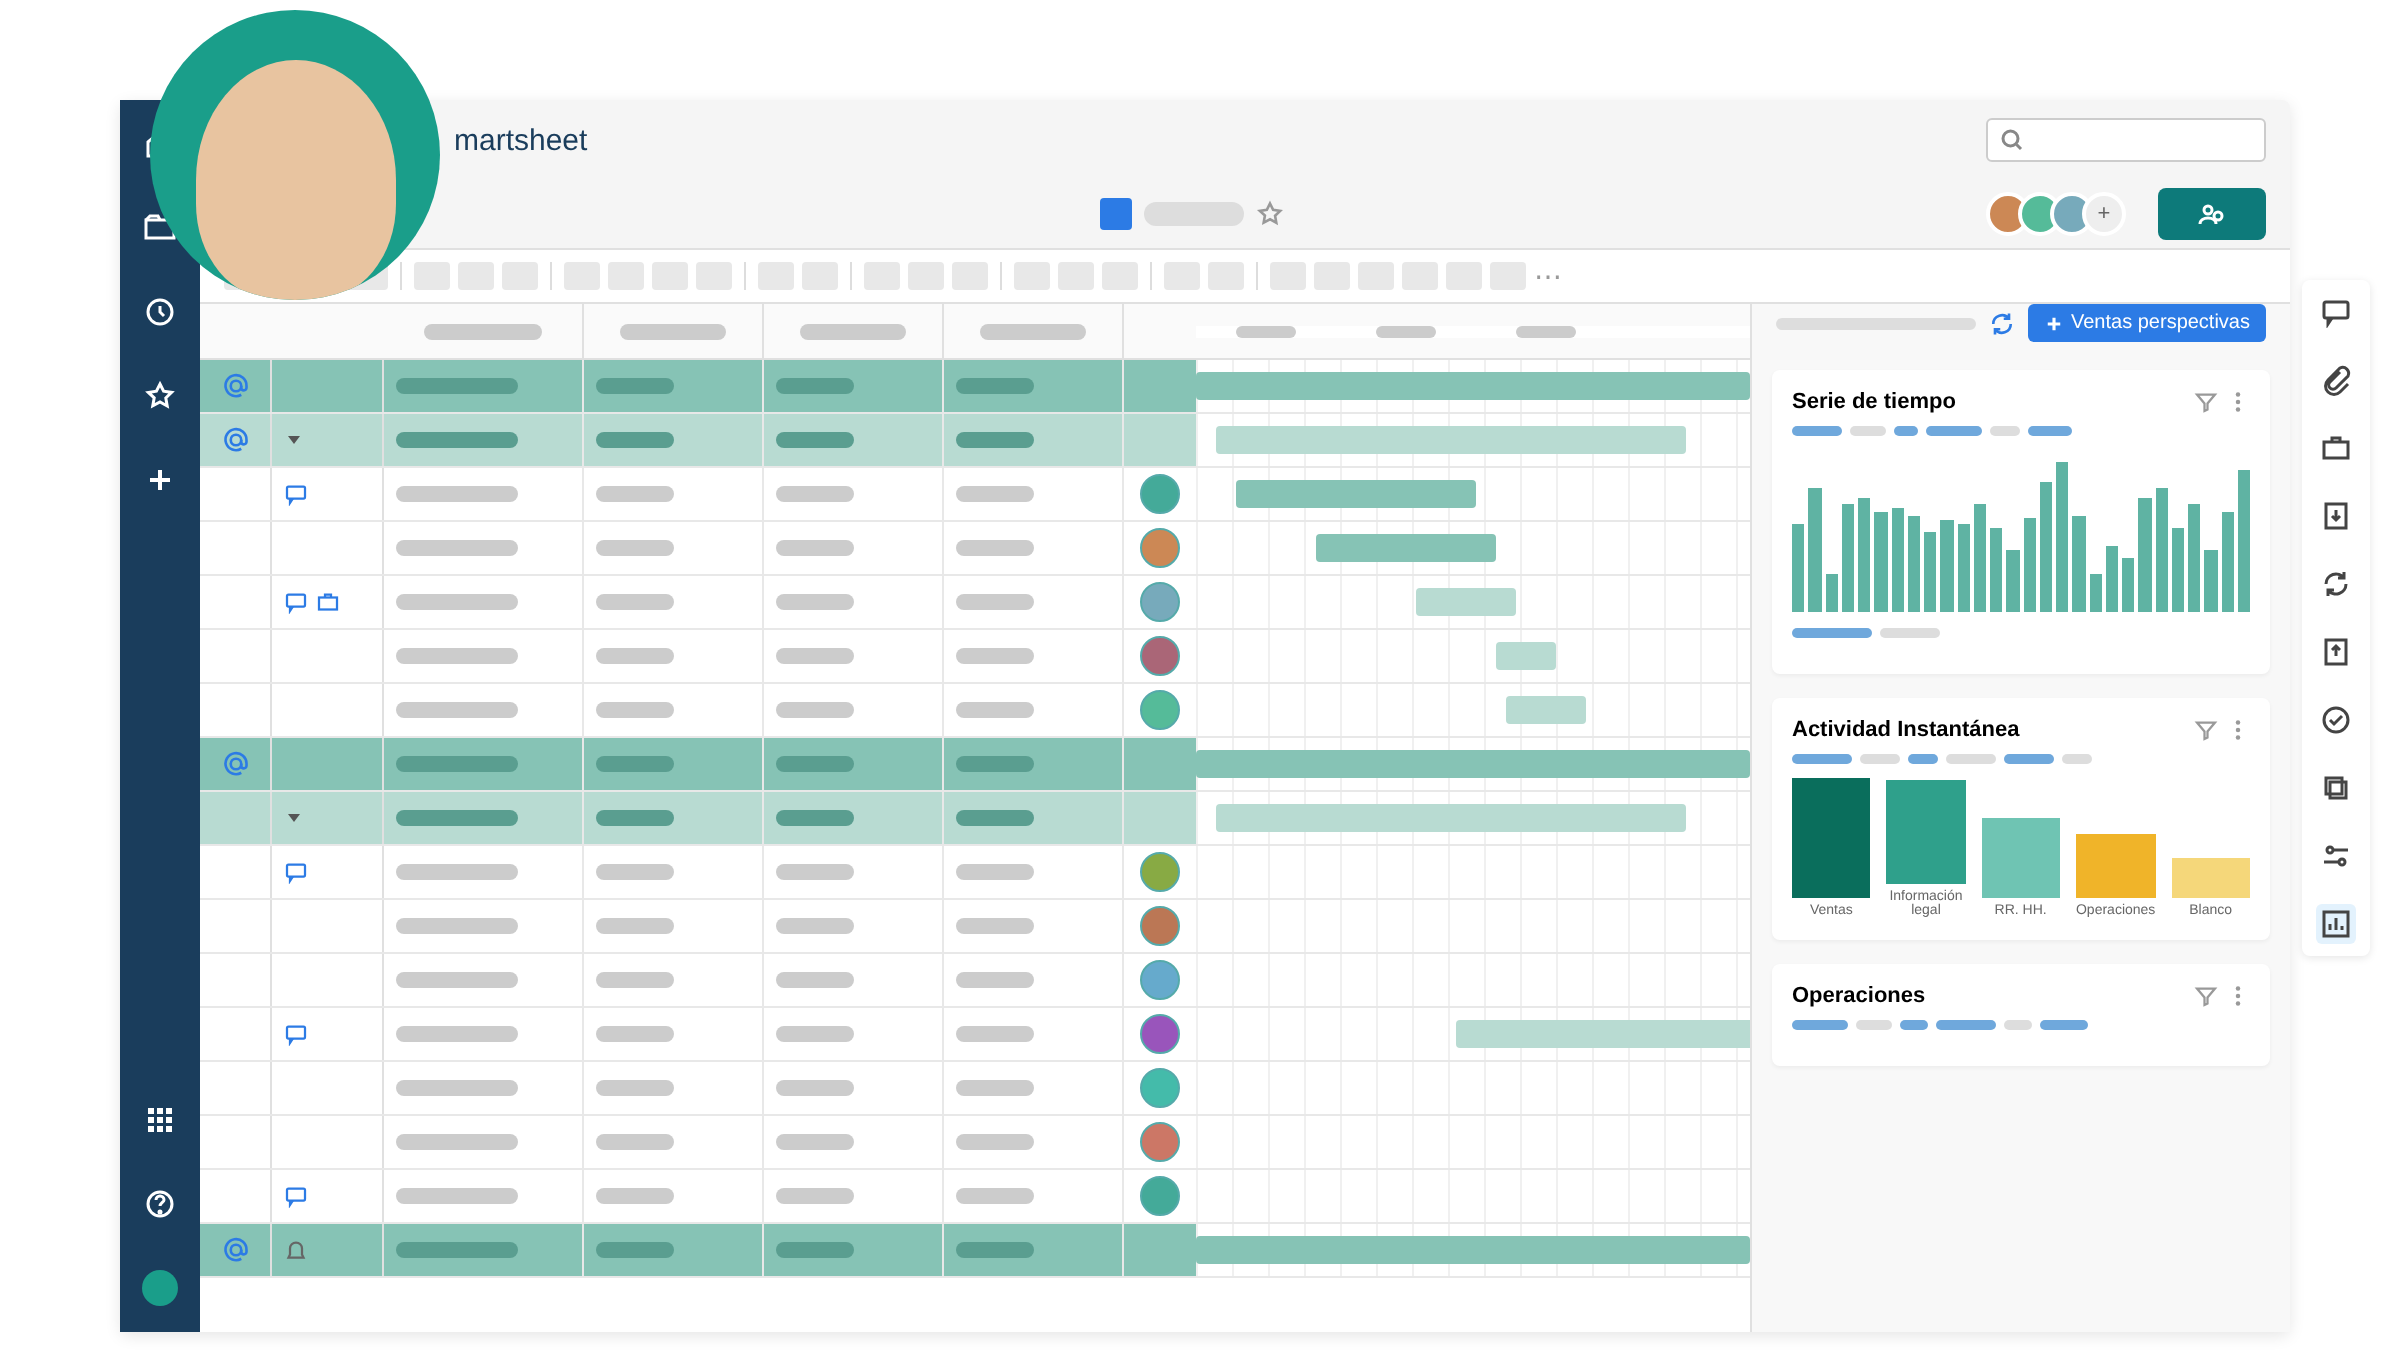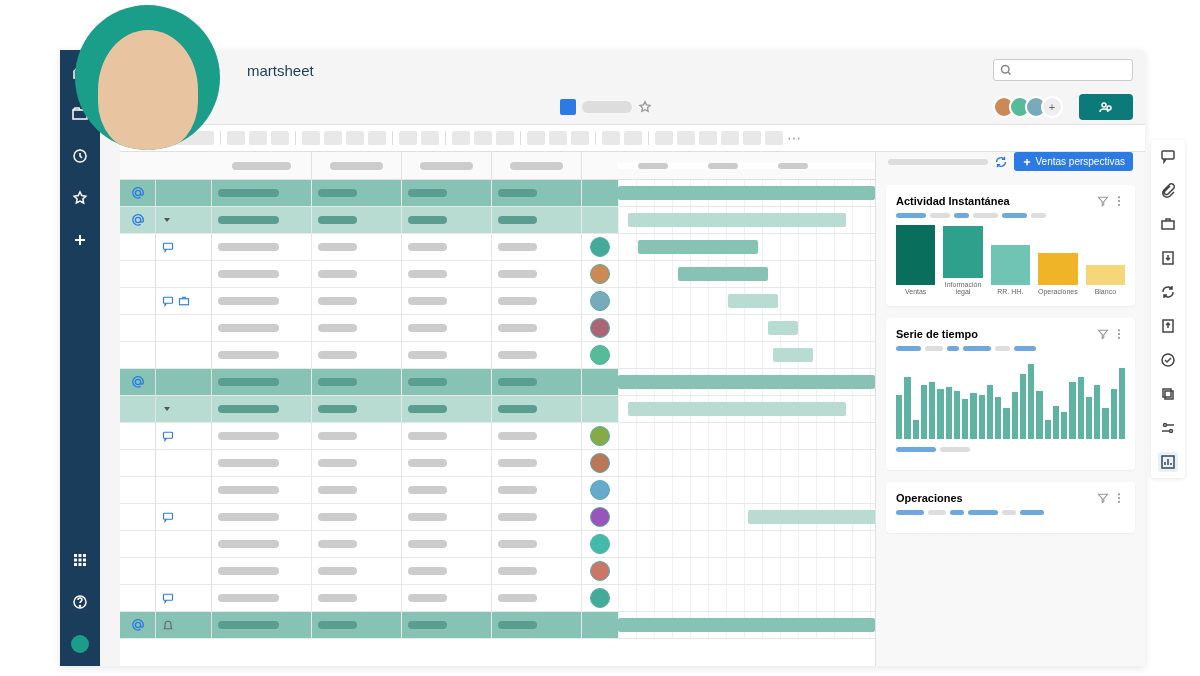--- a/index.html
+++ b/index.html
@@ -6,21 +6,21 @@
 body { background: #fff; width: 1200px; height: 676px; overflow: hidden; position: relative; }
 
 .app { position: absolute; left: 60px; top: 50px; right: 55px; bottom: 10px; background: #f5f5f5; border-radius: 4px; display: flex; box-shadow: 0 2px 8px rgba(0,0,0,0.1); }
 
 
 .nav-rail { width: 40px; background: #1a3d5c; display: flex; flex-direction: column; align-items: center; padding: 12px 0; gap: 22px; color: #fff; }
 .nav-rail .spacer { flex: 1; }
 .nav-icon { width: 20px; height: 20px; cursor: pointer; display: flex; align-items: center; justify-content: center; }
 
 
-.main { flex: 1; display: flex; flex-direction: column; overflow: hidden; padding-left: 20px; }
+.main { flex: 1; display: flex; flex-direction: column; overflow: hidden; }
 .top-header { height: 40px; display: flex; align-items: center; padding: 0 12px; gap: 8px; }
 .brand { margin-left: 115px; color: #1a3d5c; font-weight: 500; font-size: 15px; }
 .header-spacer { flex: 1; }
 .search-box { width: 140px; height: 22px; border: 1px solid #ccc; border-radius: 3px; display: flex; align-items: center; padding: 0 6px; background: #fff; }
 
 .tab-bar { height: 34px; display: flex; align-items: center; padding: 0 12px; gap: 8px; }
 .tab-placeholder { height: 12px; background: #ddd; border-radius: 6px; }
 .tab-bar .doc-title { display: flex; align-items: center; gap: 6px; margin: 0 auto; }
 .doc-icon { width: 16px; height: 16px; background: #2c7be5; border-radius: 2px; }
 .tab-bar .avatar-stack { display: flex; margin-right: 8px; }
@@ -699,64 +699,20 @@
           <div style="flex:1;height:6px;background:#ddd;border-radius:3px;width:80px"></div>
           <svg width="14" height="14" viewBox="0 0 16 16" fill="none" stroke="#2c7be5" stroke-width="1.5">
               <path d="M3 8a5 5 0 019-3M13 8a5 5 0 01-9 3M12 2v3h-3M4 14v-3h3"></path>
             </svg>
           <div class="new-btn">
             <svg width="10" height="10" viewBox="0 0 16 16" stroke="currentColor" stroke-width="2.5">
                 <path d="M8 3v10M3 8h10"></path>
               </svg>
             <span>Ventas perspectivas</span>
           </div>
-        </div>
-
-        <div class="card">
-          <div class="card-head">
-            <span class="title">Actividad Instantánea</span>
-            <svg width="12" height="12" viewBox="0 0 16 16" fill="none" stroke="#999" stroke-width="1.5">
-                <path d="M2 3h12l-5 6v4l-2 1v-5z"></path>
-              </svg>
-            <svg width="12" height="12" viewBox="0 0 16 16" fill="#999" style="margin-left:4px">
-                <circle cx="8" cy="3" r="1.5"></circle>
-                <circle cx="8" cy="8" r="1.5"></circle>
-                <circle cx="8" cy="13" r="1.5"></circle>
-              </svg>
-          </div>
-          <div class="pills">
-            <div class="pill" style="width:30px;background:#6fa8dc"></div>
-            <div class="pill" style="width:20px;background:#ddd"></div>
-            <div class="pill" style="width:15px;background:#6fa8dc"></div>
-            <div class="pill" style="width:25px;background:#ddd"></div>
-            <div class="pill" style="width:25px;background:#6fa8dc"></div>
-            <div class="pill" style="width:15px;background:#ddd"></div>
-          </div>
-          <div class="bar-chart" id="bar-chart-1">
-              <div class="bar-col">
-                <div class="bar" style="height:60px;background:#0a6e5c"></div>
-                <div class="bar-label">Ventas</div>
-              </div>
-              <div class="bar-col">
-                <div class="bar" style="height:52px;background:#2fa08b"></div>
-                <div class="bar-label">Información legal</div>
-              </div>
-              <div class="bar-col">
-                <div class="bar" style="height:40px;background:#6fc4b3"></div>
-                <div class="bar-label">RR. HH.</div>
-              </div>
-              <div class="bar-col">
-                <div class="bar" style="height:32px;background:#f0b429"></div>
-                <div class="bar-label">Operaciones</div>
-              </div>
-              <div class="bar-col">
-                <div class="bar" style="height:20px;background:#f5d77a"></div>
-                <div class="bar-label">Blanco</div>
-              </div>
-            </div>
         </div>
 
         <div class="card">
           <div class="card-head">
             <span class="title">Serie de tiempo</span>
             <svg width="12" height="12" viewBox="0 0 16 16" fill="none" stroke="#999" stroke-width="1.5">
                 <path d="M2 3h12l-5 6v4l-2 1v-5z"></path>
               </svg>
             <svg width="12" height="12" viewBox="0 0 16 16" fill="#999" style="margin-left:4px">
                 <circle cx="8" cy="3" r="1.5"></circle>
@@ -803,20 +759,64 @@
               <div class="mini-bar" style="height: 70.8333px;"></div>
             </div>
           <div class="pills" style="margin-top:8px">
             <div class="pill" style="width:40px;background:#6fa8dc"></div>
             <div class="pill" style="width:30px;background:#ddd"></div>
           </div>
         </div>
 
         <div class="card">
           <div class="card-head">
+            <span class="title">Actividad Instantánea</span>
+            <svg width="12" height="12" viewBox="0 0 16 16" fill="none" stroke="#999" stroke-width="1.5">
+                <path d="M2 3h12l-5 6v4l-2 1v-5z"></path>
+              </svg>
+            <svg width="12" height="12" viewBox="0 0 16 16" fill="#999" style="margin-left:4px">
+                <circle cx="8" cy="3" r="1.5"></circle>
+                <circle cx="8" cy="8" r="1.5"></circle>
+                <circle cx="8" cy="13" r="1.5"></circle>
+              </svg>
+          </div>
+          <div class="pills">
+            <div class="pill" style="width:30px;background:#6fa8dc"></div>
+            <div class="pill" style="width:20px;background:#ddd"></div>
+            <div class="pill" style="width:15px;background:#6fa8dc"></div>
+            <div class="pill" style="width:25px;background:#ddd"></div>
+            <div class="pill" style="width:25px;background:#6fa8dc"></div>
+            <div class="pill" style="width:15px;background:#ddd"></div>
+          </div>
+          <div class="bar-chart" id="bar-chart-1">
+              <div class="bar-col">
+                <div class="bar" style="height:60px;background:#0a6e5c"></div>
+                <div class="bar-label">Ventas</div>
+              </div>
+              <div class="bar-col">
+                <div class="bar" style="height:52px;background:#2fa08b"></div>
+                <div class="bar-label">Información legal</div>
+              </div>
+              <div class="bar-col">
+                <div class="bar" style="height:40px;background:#6fc4b3"></div>
+                <div class="bar-label">RR. HH.</div>
+              </div>
+              <div class="bar-col">
+                <div class="bar" style="height:32px;background:#f0b429"></div>
+                <div class="bar-label">Operaciones</div>
+              </div>
+              <div class="bar-col">
+                <div class="bar" style="height:20px;background:#f5d77a"></div>
+                <div class="bar-label">Blanco</div>
+              </div>
+            </div>
+        </div>
+
+        <div class="card">
+          <div class="card-head">
             <span class="title">Operaciones</span>
             <svg width="12" height="12" viewBox="0 0 16 16" fill="none" stroke="#999" stroke-width="1.5">
                 <path d="M2 3h12l-5 6v4l-2 1v-5z"></path>
               </svg>
             <svg width="12" height="12" viewBox="0 0 16 16" fill="#999" style="margin-left:4px">
                 <circle cx="8" cy="3" r="1.5"></circle>
                 <circle cx="8" cy="8" r="1.5"></circle>
                 <circle cx="8" cy="13" r="1.5"></circle>
               </svg>
           </div>

